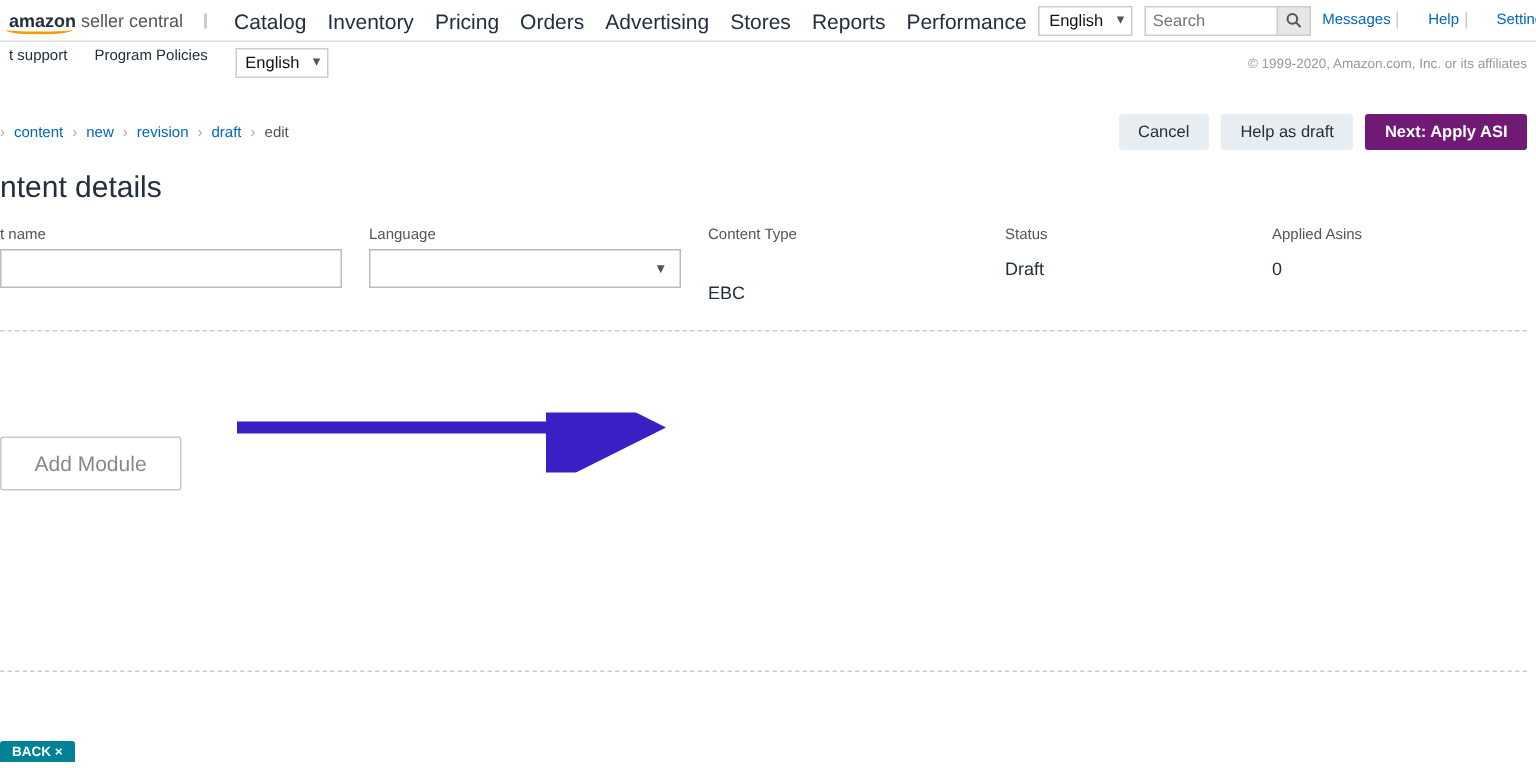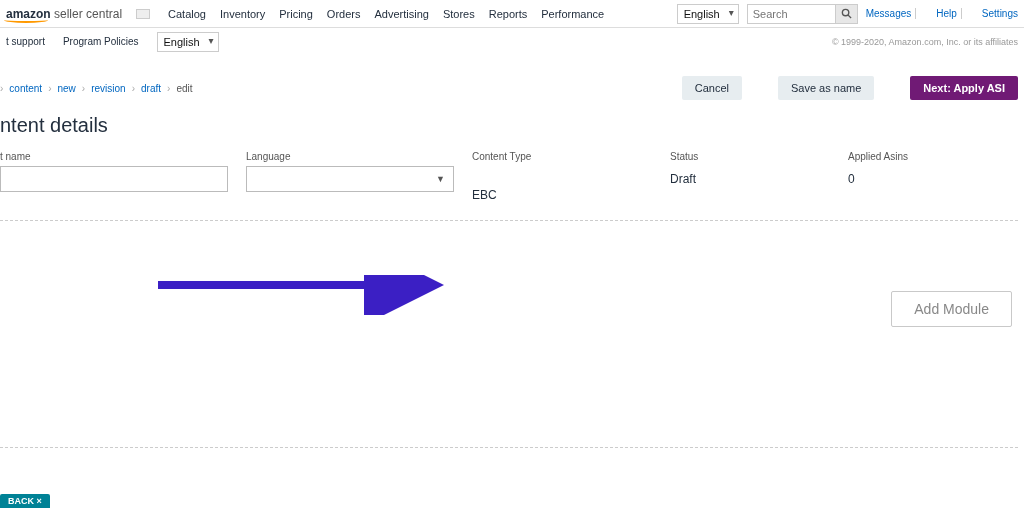--- a/index.html
+++ b/index.html
@@ -39,21 +39,21 @@
     border-bottom:2px solid #ff9900;
     border-radius:0 0 50% 50%;
   }
   .brand .light { font-weight: 400; color:#555;}
   .flag-icon {
     width: 14px; height: 10px;
     background: #eee;
     border:1px solid #ccc;
   }
   .navlinks { display: flex; gap: 14px; margin-left: 10px; }
-  .navlinks a { color: #232f3e; font-size: 11px; text-decoration: none; cursor:pointer;}
+  .navlinks a { color: #232f3e; font-size: 14px; text-decoration: none; cursor:pointer;}
   .topnav-right { margin-left: auto; display: flex; align-items: center; gap: 8px; }
   .lang-select, .lang-select2 {
     border: 1px solid #ccc; background: #fff; height: 20px; font-size: 11px;
     padding: 0 18px 0 6px; position: relative; cursor:pointer;
     display:flex; align-items:center;
   }
   .lang-select::after, .lang-select2::after{
     content:"▾"; position:absolute; right:4px; top:2px; font-size:10px; color:#555;
   }
   .searchwrap{display:flex;}
@@ -66,36 +66,35 @@
   }
   .toplinks { display:flex; gap:4px; font-size:10px; color:#0066c0;}
   .toplinks span{border-left:1px solid #ccc;padding-left:20px;cursor:pointer;}
   .toplinks span:first-child{border:none;padding-left:0;}
 
   
   .subnav {
     display:flex; align-items:center; height:28px; padding:0 6px; gap:18px;
     border-bottom:1px dashed transparent;
   }
-  .subnav .left{display:flex;gap:18px;align-items:center;}
+  .subnav .left{display:flex;gap:18px;}
   .subnav .left a{font-size:10px;color:#232f3e;text-decoration:none;cursor:pointer;}
   .subnav .copyright{margin-left:auto;font-size:9px;color:#999;}
 
   
   .actionrow{
     display:flex; align-items:center; padding:20px 6px 6px 0;
   }
   .breadcrumb{display:flex;gap:6px;align-items:center;font-size:10px;color:#555;}
   .breadcrumb .sep{color:#aaa;}
   .breadcrumb a{color:#0066c0;cursor:pointer;}
   .actions{margin-left:auto;display:flex;gap:8px;}
   .btn{
     font-size:11px;padding:5px 12px;border:1px solid transparent;cursor:pointer;
     border-radius:2px;
-    margin-left:28px;
   }
   .btn-grey{background:#e7edf0;color:#232f3e;}
   .btn-teal{background:#701a75;color:#fff;font-weight:700;}
 
   
   .page-title{font-size:20px;font-weight:400;color:#232f3e;padding:8px 0 14px 0;}
 
   
   .details{
     display:flex;gap:18px;padding-bottom:18px;border-bottom:1px dashed #ccc;
@@ -114,21 +113,21 @@
   .static{font-size:12px;color:#232f3e;padding-top:6px;}
   .f1{flex:0 0 228px;}
   .f2{flex:0 0 208px;}
   .f3{flex:0 0 180px;gap:20px;}
   .f4{flex:0 0 160px;}
   .f5{flex:0 0 160px;}
 
   
   .modulezone{
     padding:70px 6px 120px 0;
-    display:flex;justify-content:flex-end;
+    display:flex;justify-content:flex-start;
     border-bottom:1px dashed #ccc;
     margin-right:6px;
     position:relative;
   }
   .addmod{
     border:1px solid #c9c9c9;background:#fff;color:#888;font-size:14px;
     padding:9px 22px;cursor:pointer;border-radius:2px;
   }
 
   
@@ -202,21 +201,21 @@
     <a>new</a>
     <span class="sep">›</span>
     <a>revision</a>
     <span class="sep">›</span>
     <a>draft</a>
     <span class="sep">›</span>
     <span>edit</span>
   </div>
   <div class="actions">
     <button class="btn btn-grey">Cancel</button>
-    <button class="btn btn-grey">Save as name</button>
+    <button class="btn btn-grey">Help as draft</button>
     <button class="btn btn-teal">Next: Apply ASI</button>
   </div>
 </div>
 
 <div class="page-title">ntent details</div>
 
 <div class="details">
   <div class="field f1">
     <label>t name</label>
     <input class="txt-input" style="">

